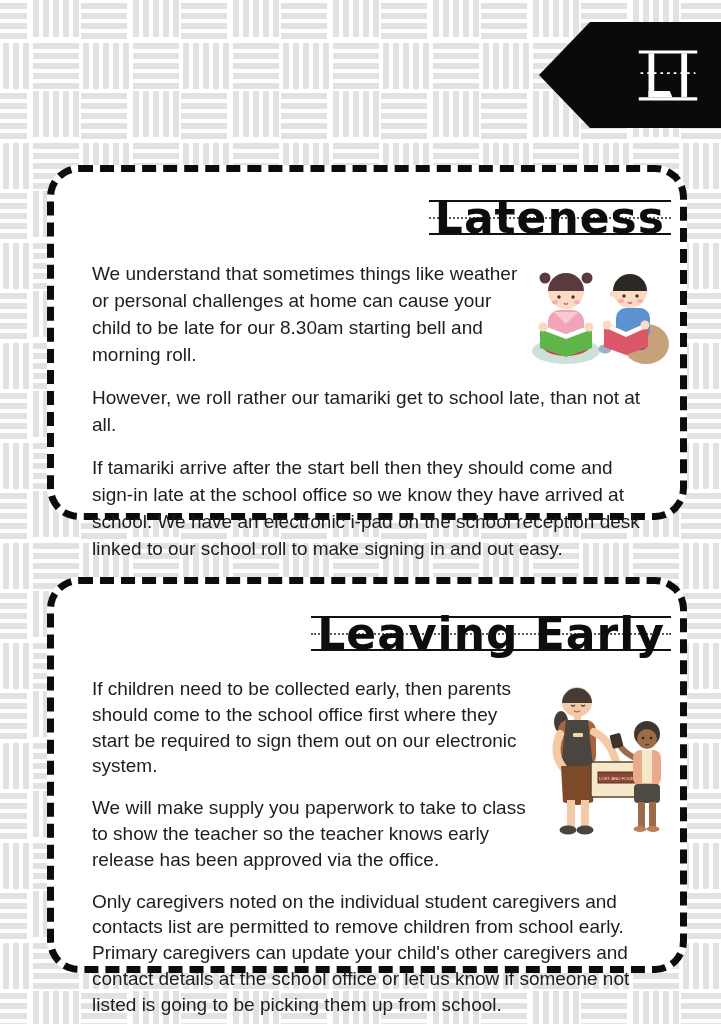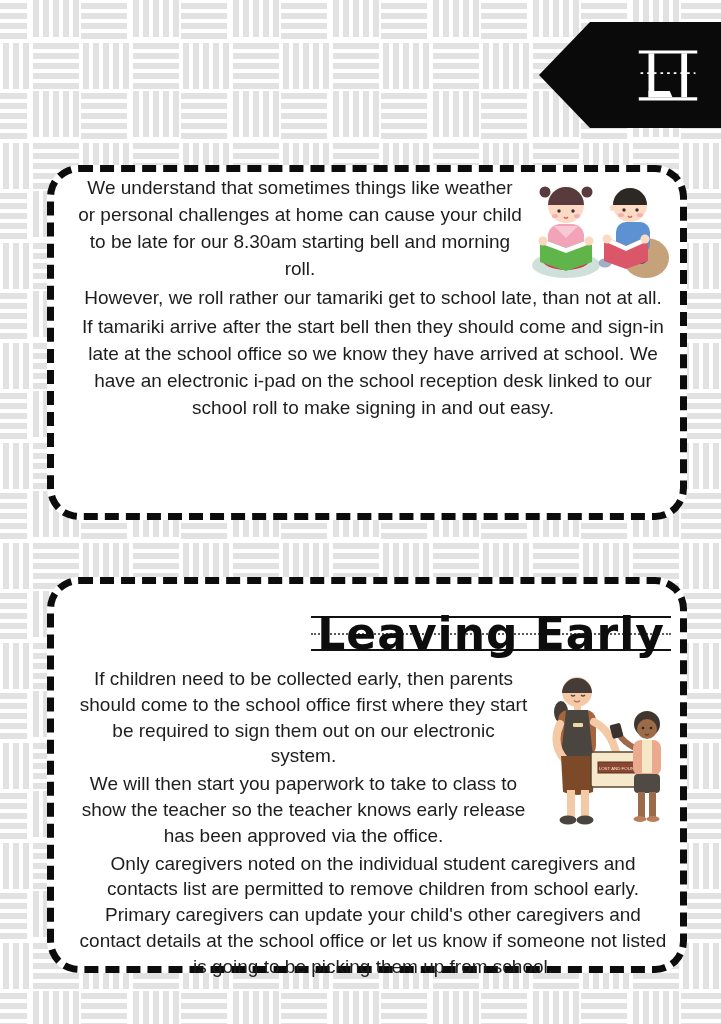--- a/index.html
+++ b/index.html
@@ -55,21 +55,21 @@
   .guide { position:absolute; left:-3px; right:-3px; height:0; }
   .guide.top  { top:8px;  border-top:2.5px solid #111111; }
   .guide.mid  { top:25px; border-top:2px dotted #5a5a5a; }
   .guide.base { top:41px; border-top:2.5px solid #111111; }
   .trace-heading span { position:relative; z-index:1; }
 
   
   .body { font-size:19px; color:#1d1d1d; }
   .card1 .body { line-height:27px; }
   .card2 .body { line-height:25.8px; }
-  .body p { margin:2px;text-align:center; }
+  .body p { margin:16px; }
 
   
   .illus { float:right; }
   .illus-reading  { width:142px; height:102px; margin:4px 0 0 6px; }
   .illus-lostfound{ width:135px; height:176px; margin:2px 0 0 6px; }
   .illus svg { width:100%; height:100%; display:block; }
 </style>
 </head>
 <body>
 
@@ -117,20 +117,28 @@
       <line x1="4" y1="28" x2="66" y2="28" stroke="#ffffff" stroke-width="2" stroke-dasharray="3 4.5"></line>
       <g fill="#ffffff">
         <rect x="13" y="5.5" width="6.5" height="49.5"></rect>
         <path d="M13,48 h24 l3,7 h-27 z"></path>
         <rect x="50" y="5.5" width="6.5" height="49.5"></rect>
       </g>
     </svg>
   </div>
 
   <section class="card card1">
+    <div class="heading-row">
+      <div class="trace-heading">
+        <i class="guide top"></i>
+        <i class="guide mid"></i>
+        <i class="guide base"></i>
+        <span>Lateness</span>
+      </div>
+    </div>
     <div class="body">
       <div class="illus illus-reading">
         <svg viewBox="0 0 142 102" aria-hidden="true">
 
           <ellipse cx="38" cy="87" rx="34" ry="13" fill="#cfe0db"></ellipse>
           <ellipse cx="118" cy="80" rx="23" ry="20" fill="#c6a27a"></ellipse>
 
           <ellipse cx="38" cy="80" rx="25" ry="12" fill="#ce3b50"></ellipse>
           <rect x="20" y="46" width="36" height="28" rx="12" fill="#f2a3b8"></rect>
           <path d="M26,48 L38,60 L50,48 Z" fill="#f8c9d4"></path>
@@ -217,18 +225,18 @@
           <rect x="98" y="72" width="28" height="36" rx="8" fill="#eba98d"></rect>
           <rect x="107" y="72" width="10" height="33" fill="#f4e8c6"></rect>
           <rect x="99" y="106" width="26" height="19" rx="4" fill="#4f4a44"></rect>
           <rect x="103" y="124" width="7" height="26" fill="#9c6b49"></rect>
           <rect x="114" y="124" width="7" height="26" fill="#9c6b49"></rect>
           <ellipse cx="105" cy="151" rx="6.5" ry="3" fill="#b97f5b"></ellipse>
           <ellipse cx="118" cy="151" rx="6.5" ry="3" fill="#b97f5b"></ellipse>
         </svg>
       </div>
       <p>If children need to be collected early, then parents should come to the school office first where they start be required to sign them out on our electronic system.</p>
-      <p>We will then start you paperwork to take to class to show the teacher so the teacher knows early release has been approved via the office.</p>
+      <p>We will make supply you paperwork to take to class to show the teacher so the teacher knows early release has been approved via the office.</p>
       <p>Only caregivers noted on the individual student caregivers and contacts list are permitted to remove children from school early. Primary caregivers can update your child's other caregivers and contact details at the school office or let us know if someone not listed is going to be picking them up from school.</p>
     </div>
   </section>
 
 </div>
 
 </body></html>

